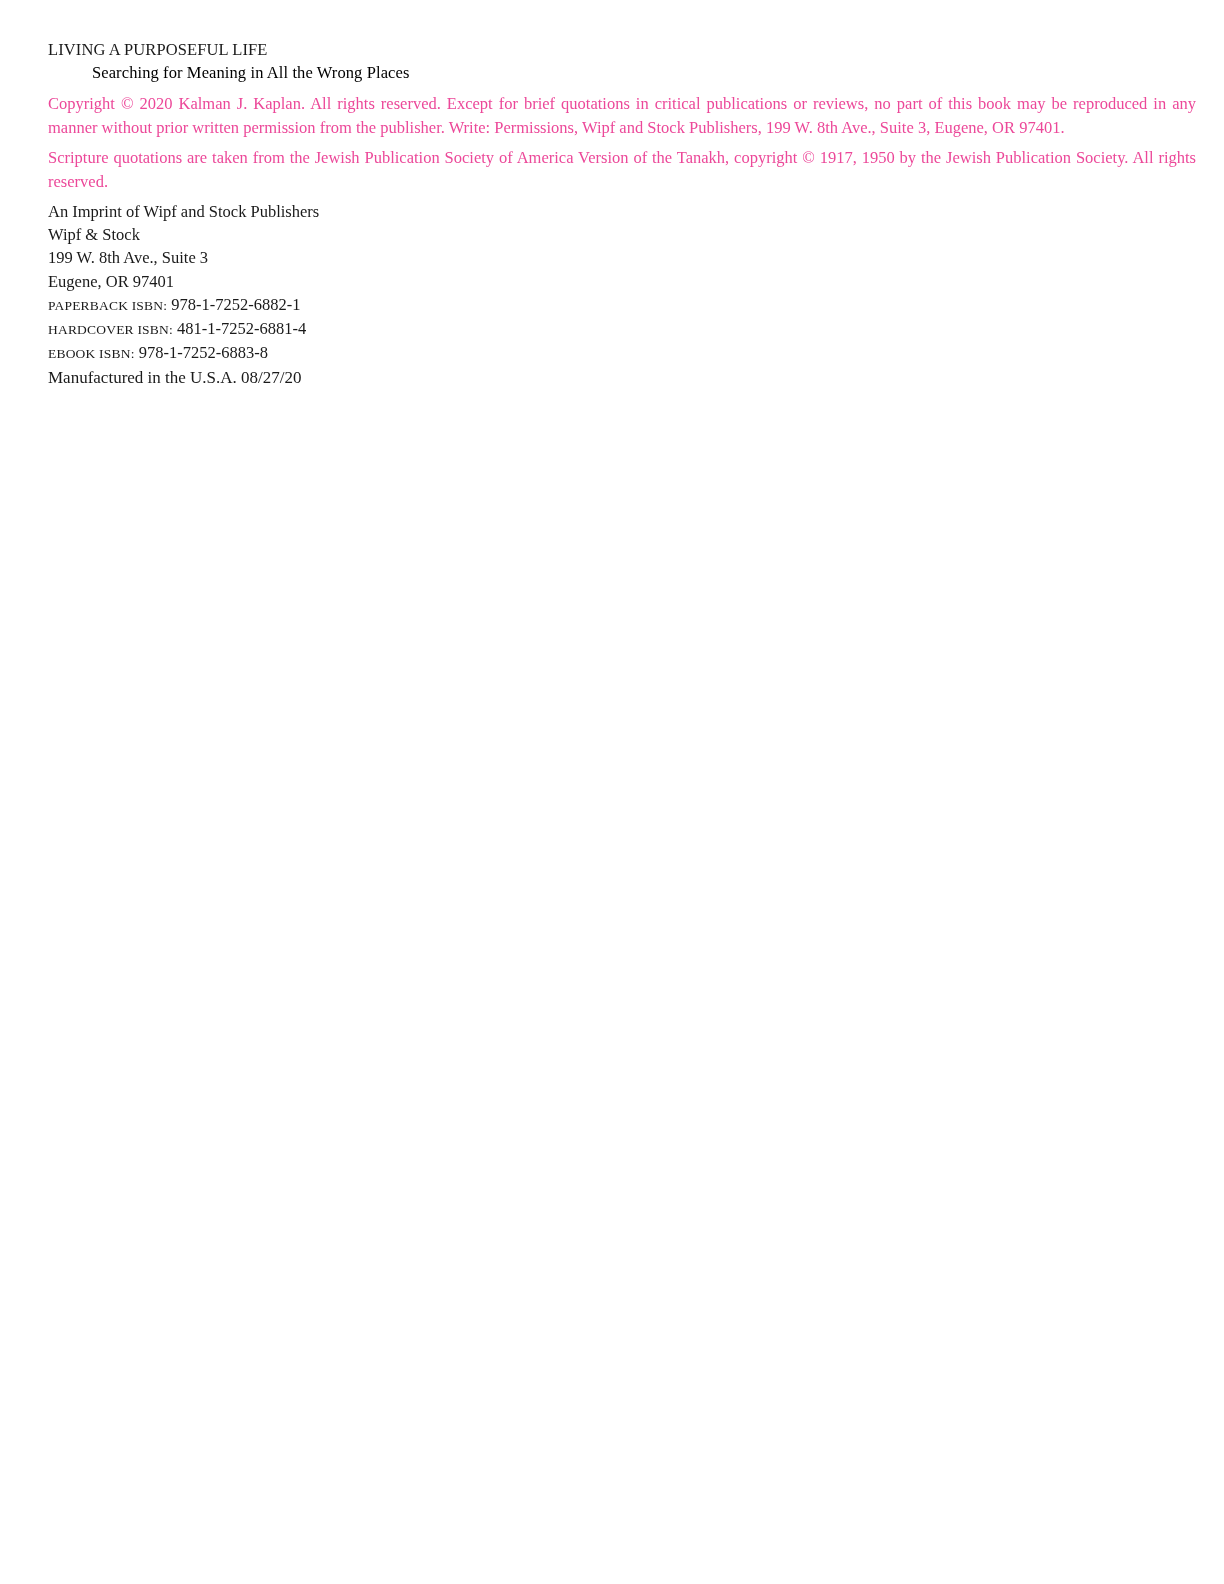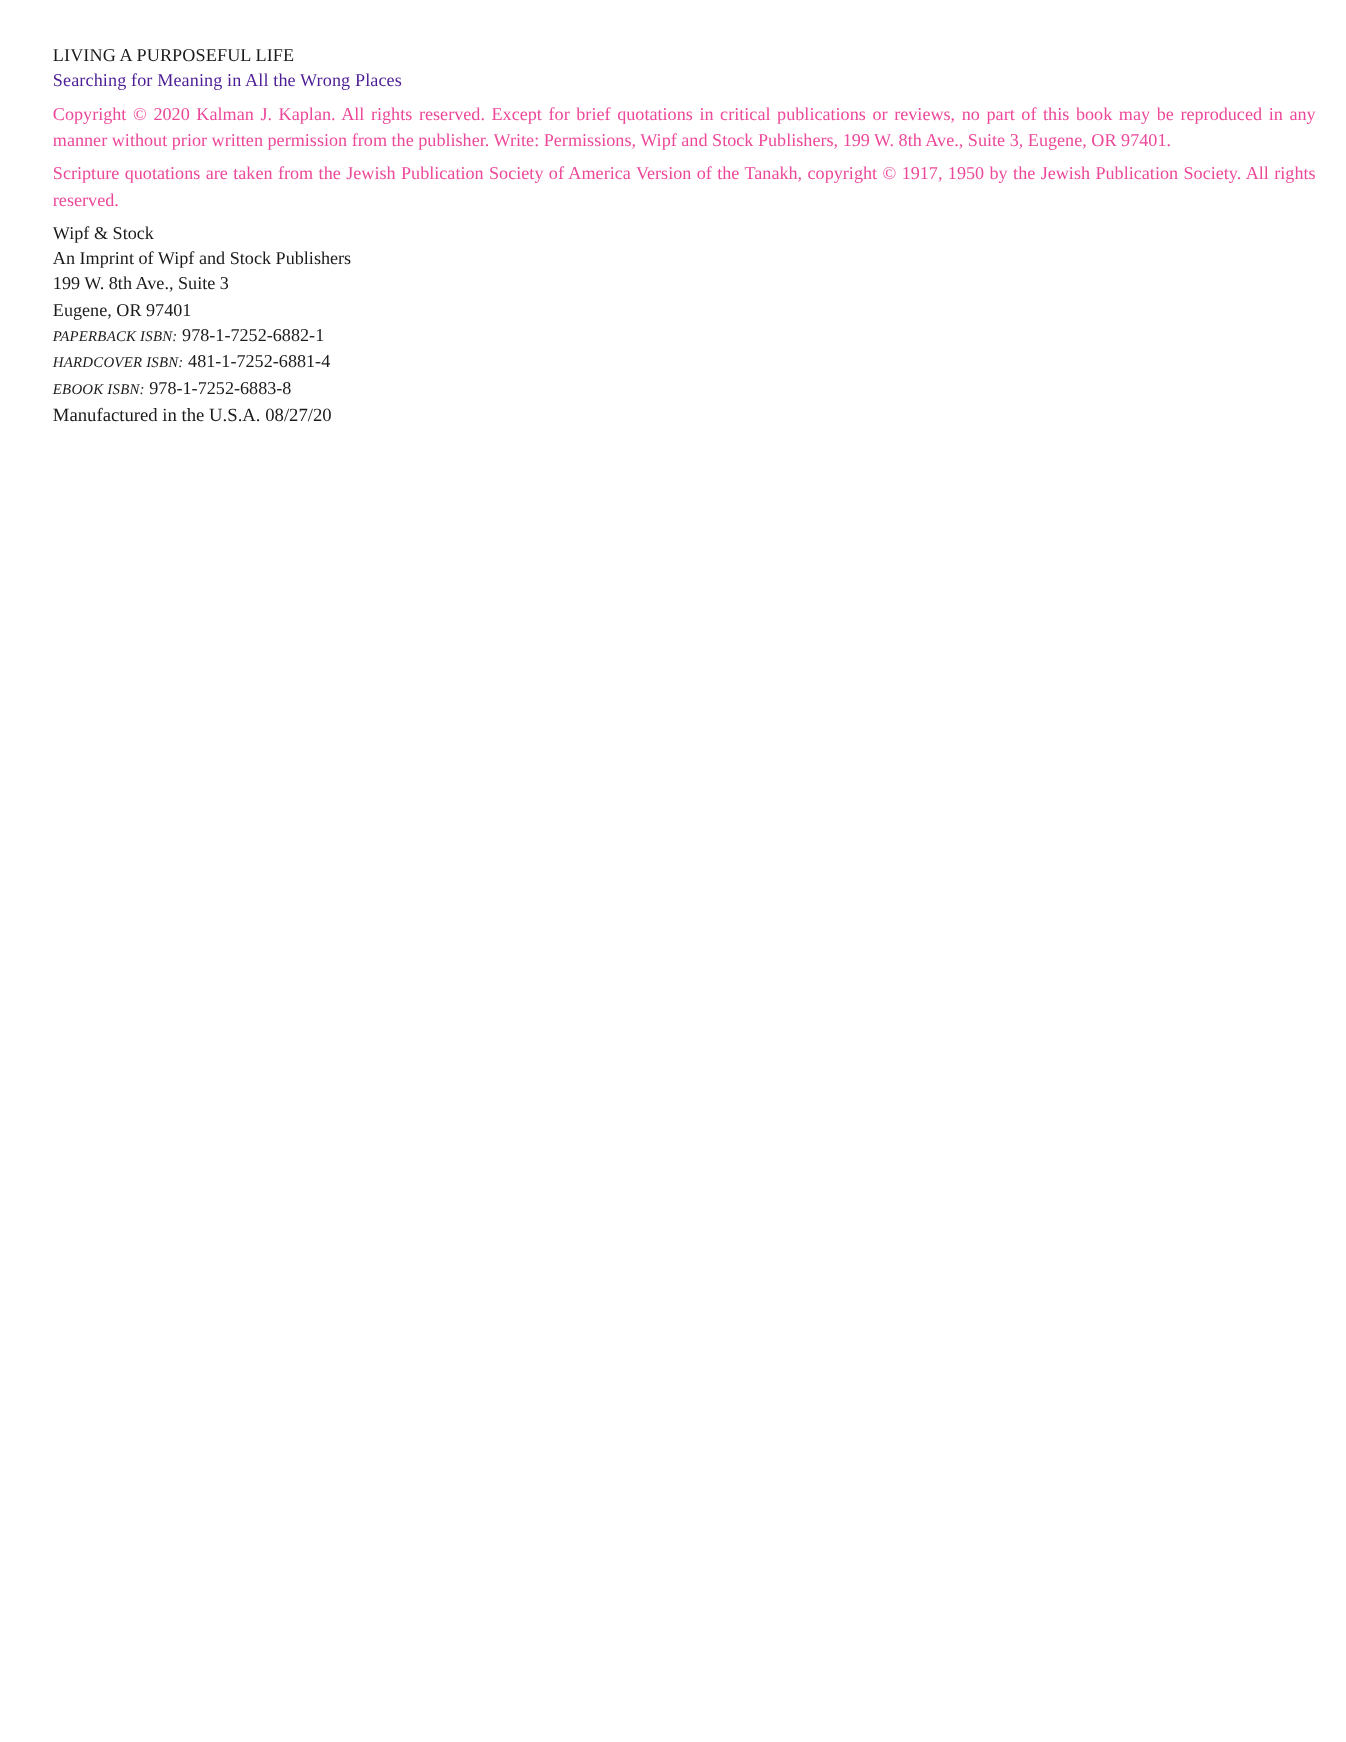--- a/index.html
+++ b/index.html
@@ -32,22 +32,23 @@
   .title-line {
     font-size: 16.5px;
     line-height: 1.42;
     letter-spacing: 0.1px;
     color: #1a1a1a;
   }
   .subtitle-line {
     font-size: 16.5px;
     line-height: 1.42;
     letter-spacing: 0.1px;
-    color: #4c1d95;
+    color: #000000;
     margin-bottom: 7px;
+    margin-left: 44px;
   }
   .para {
     font-size: 16.5px;
     line-height: 1.45;
     text-align: justify;
     text-justify: inter-word;
     color: #ec4899;
     margin-bottom: 6px;
   }
   .addr-line {
@@ -57,21 +58,20 @@
   }
   .isbn-line {
     font-size: 16.5px;
     line-height: 1.45;
     color: #1a1a1a;
   }
   .isbn-label {
     font-size: 13.5px;
     letter-spacing: 0.2px;
     text-transform: uppercase;
-    font-style: italic;
   }
   .manufactured-line {
     font-size: 17px;
     line-height: 1.45;
     color: #1a1a1a;
     margin-top: 1px;
   }
 </style>
 </head>
 <body>
@@ -79,22 +79,22 @@
 <div class="page">
   <div class="content">
 
     <div class="title-line">LIVING A PURPOSEFUL LIFE</div>
     <div class="subtitle-line">Searching for Meaning in All the Wrong Places</div>
 
     <div class="para">Copyright © 2020 Kalman J. Kaplan. All rights reserved. Except for brief quotations in critical publications or reviews, no part of this book may be reproduced in any manner without prior written permission from the publisher. Write: Permissions, Wipf and Stock Publishers, 199 W. 8th Ave., Suite 3, Eugene, OR 97401.</div>
 
     <div class="para">Scripture quotations are taken from the Jewish Publication Society of America Version of the Tanakh, copyright © 1917, 1950 by the Jewish Publication Society. All rights reserved.</div>
 
+    <div class="addr-line">An Imprint of Wipf and Stock Publishers</div>
     <div class="addr-line">Wipf &amp; Stock</div>
-    <div class="addr-line">An Imprint of Wipf and Stock Publishers</div>
     <div class="addr-line">199 W. 8th Ave., Suite 3</div>
     <div class="addr-line">Eugene, OR 97401</div>
 
     <div class="isbn-line">
       <span class="isbn-label">paperback isbn:</span>
       <span>978-1-7252-6882-1</span>
     </div>
     <div class="isbn-line">
       <span class="isbn-label">hardcover isbn:</span>
       <span>481-1-7252-6881-4</span>

